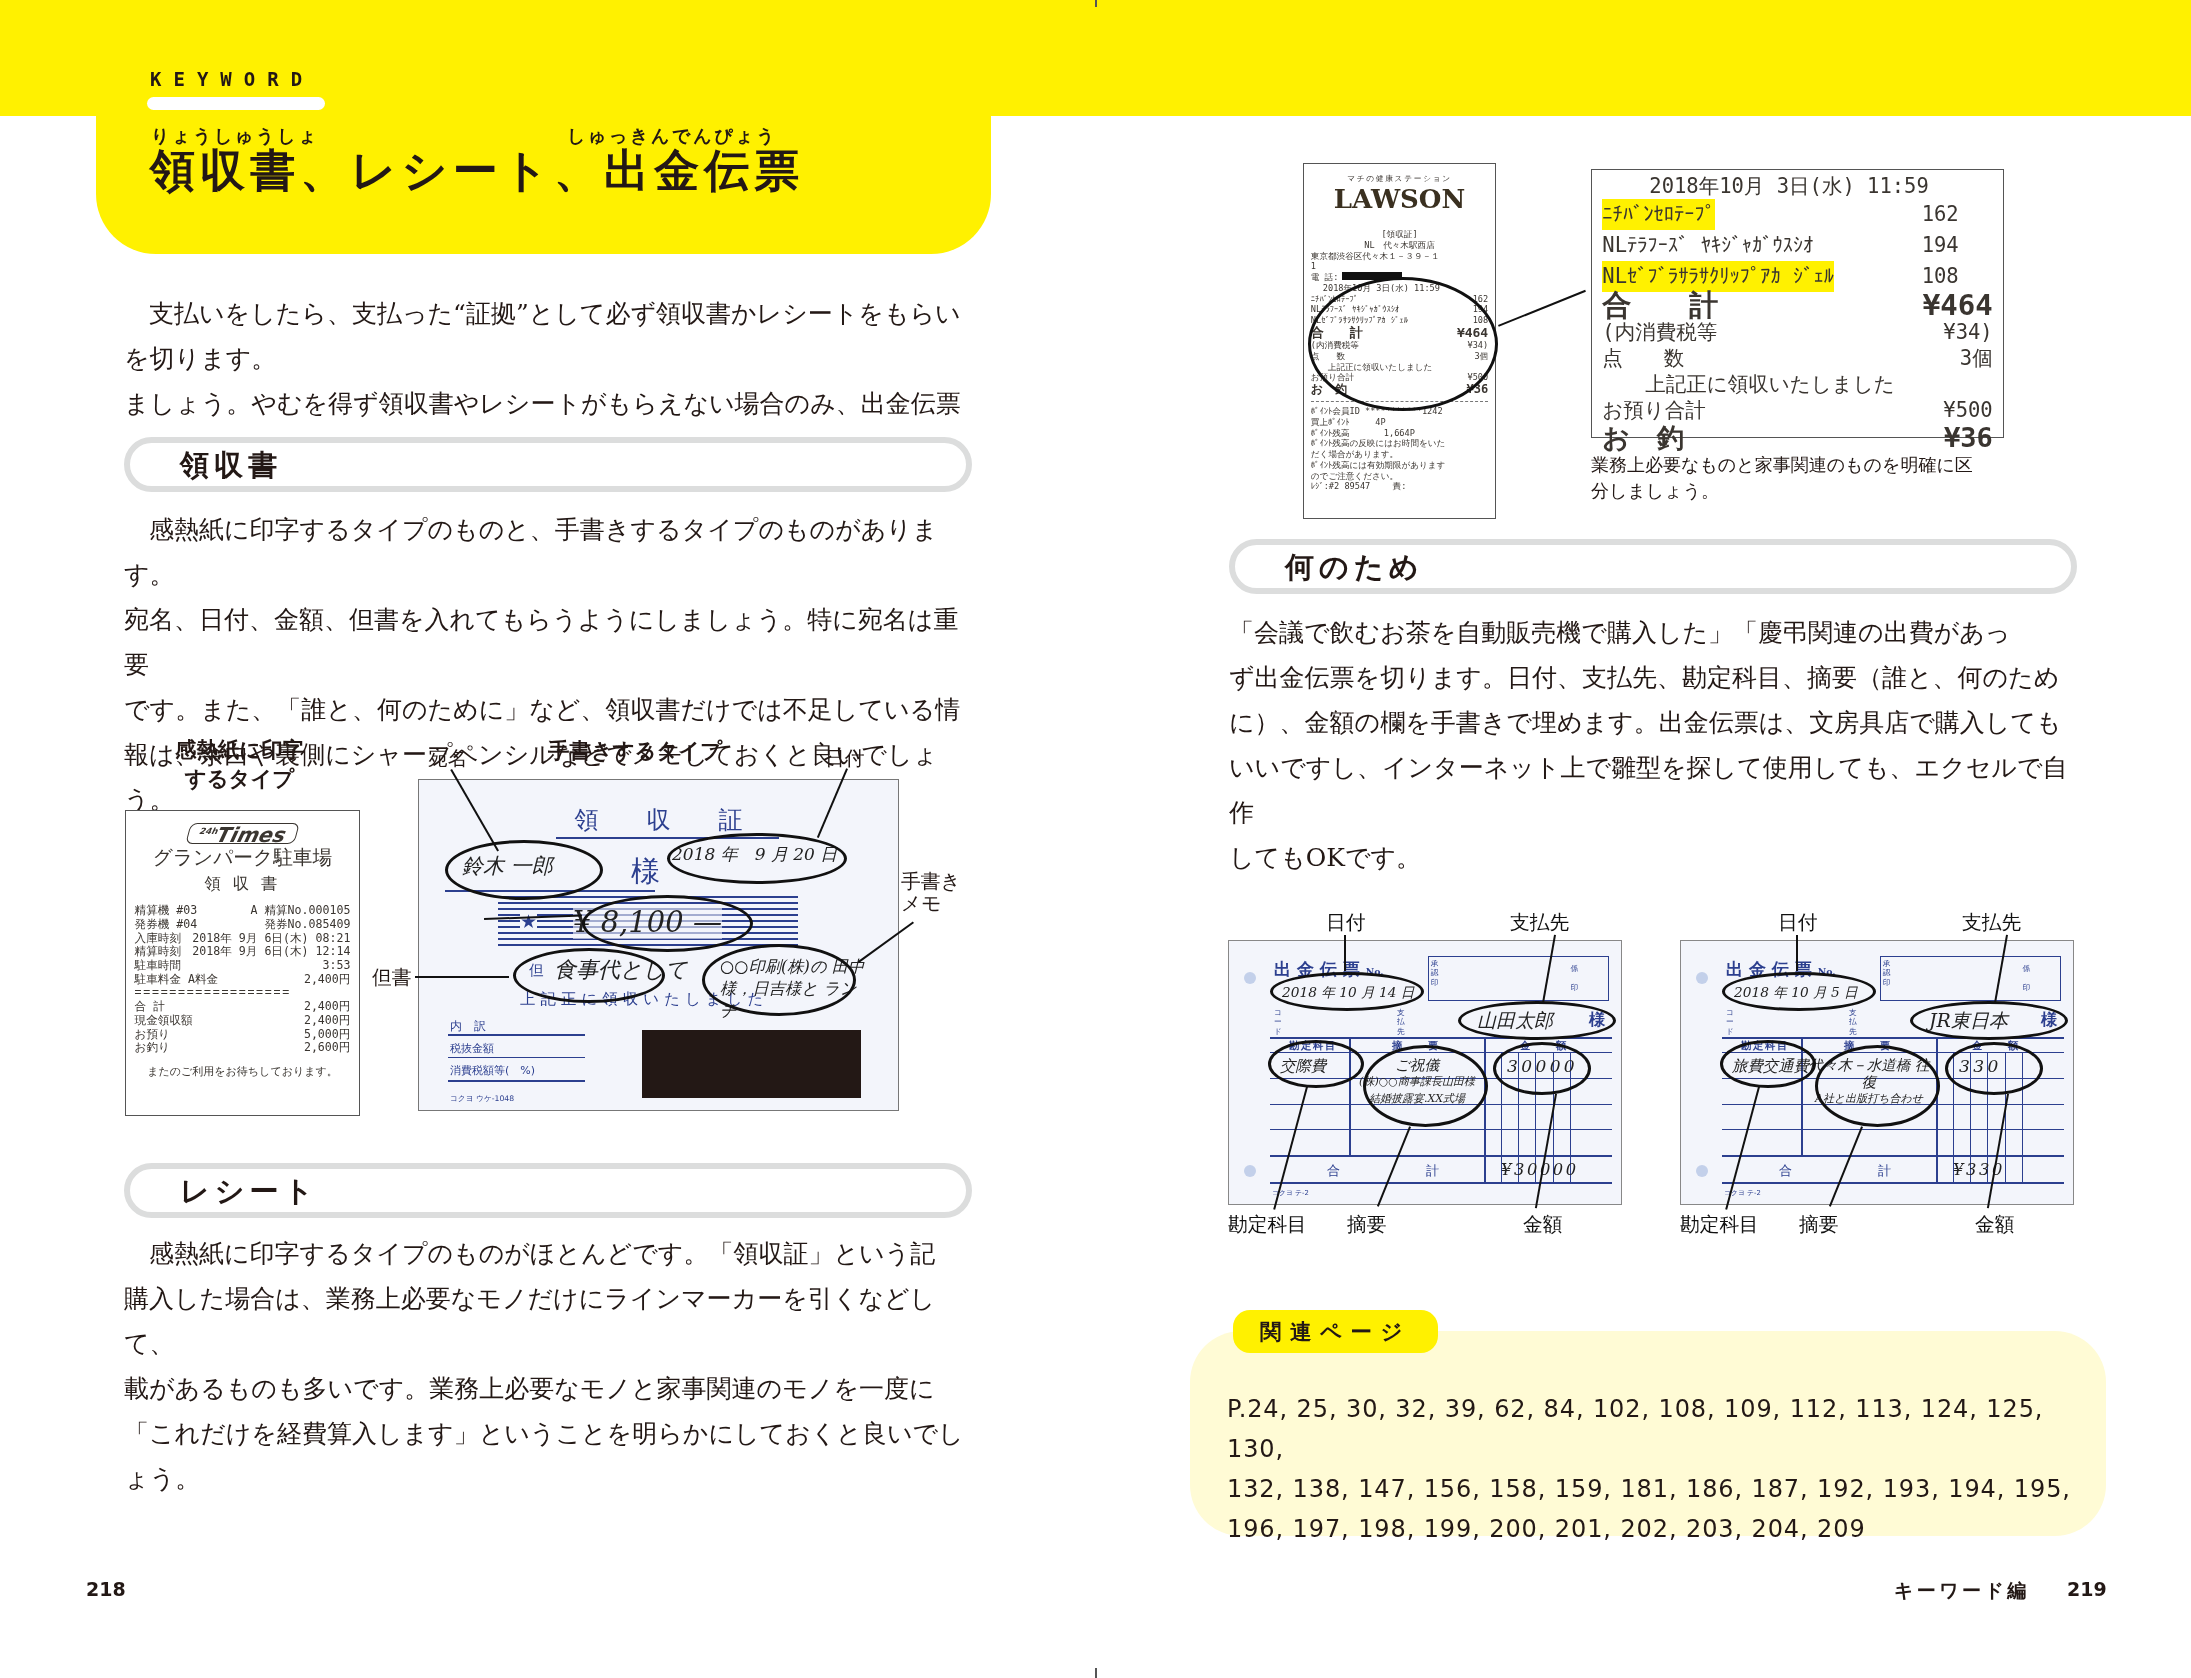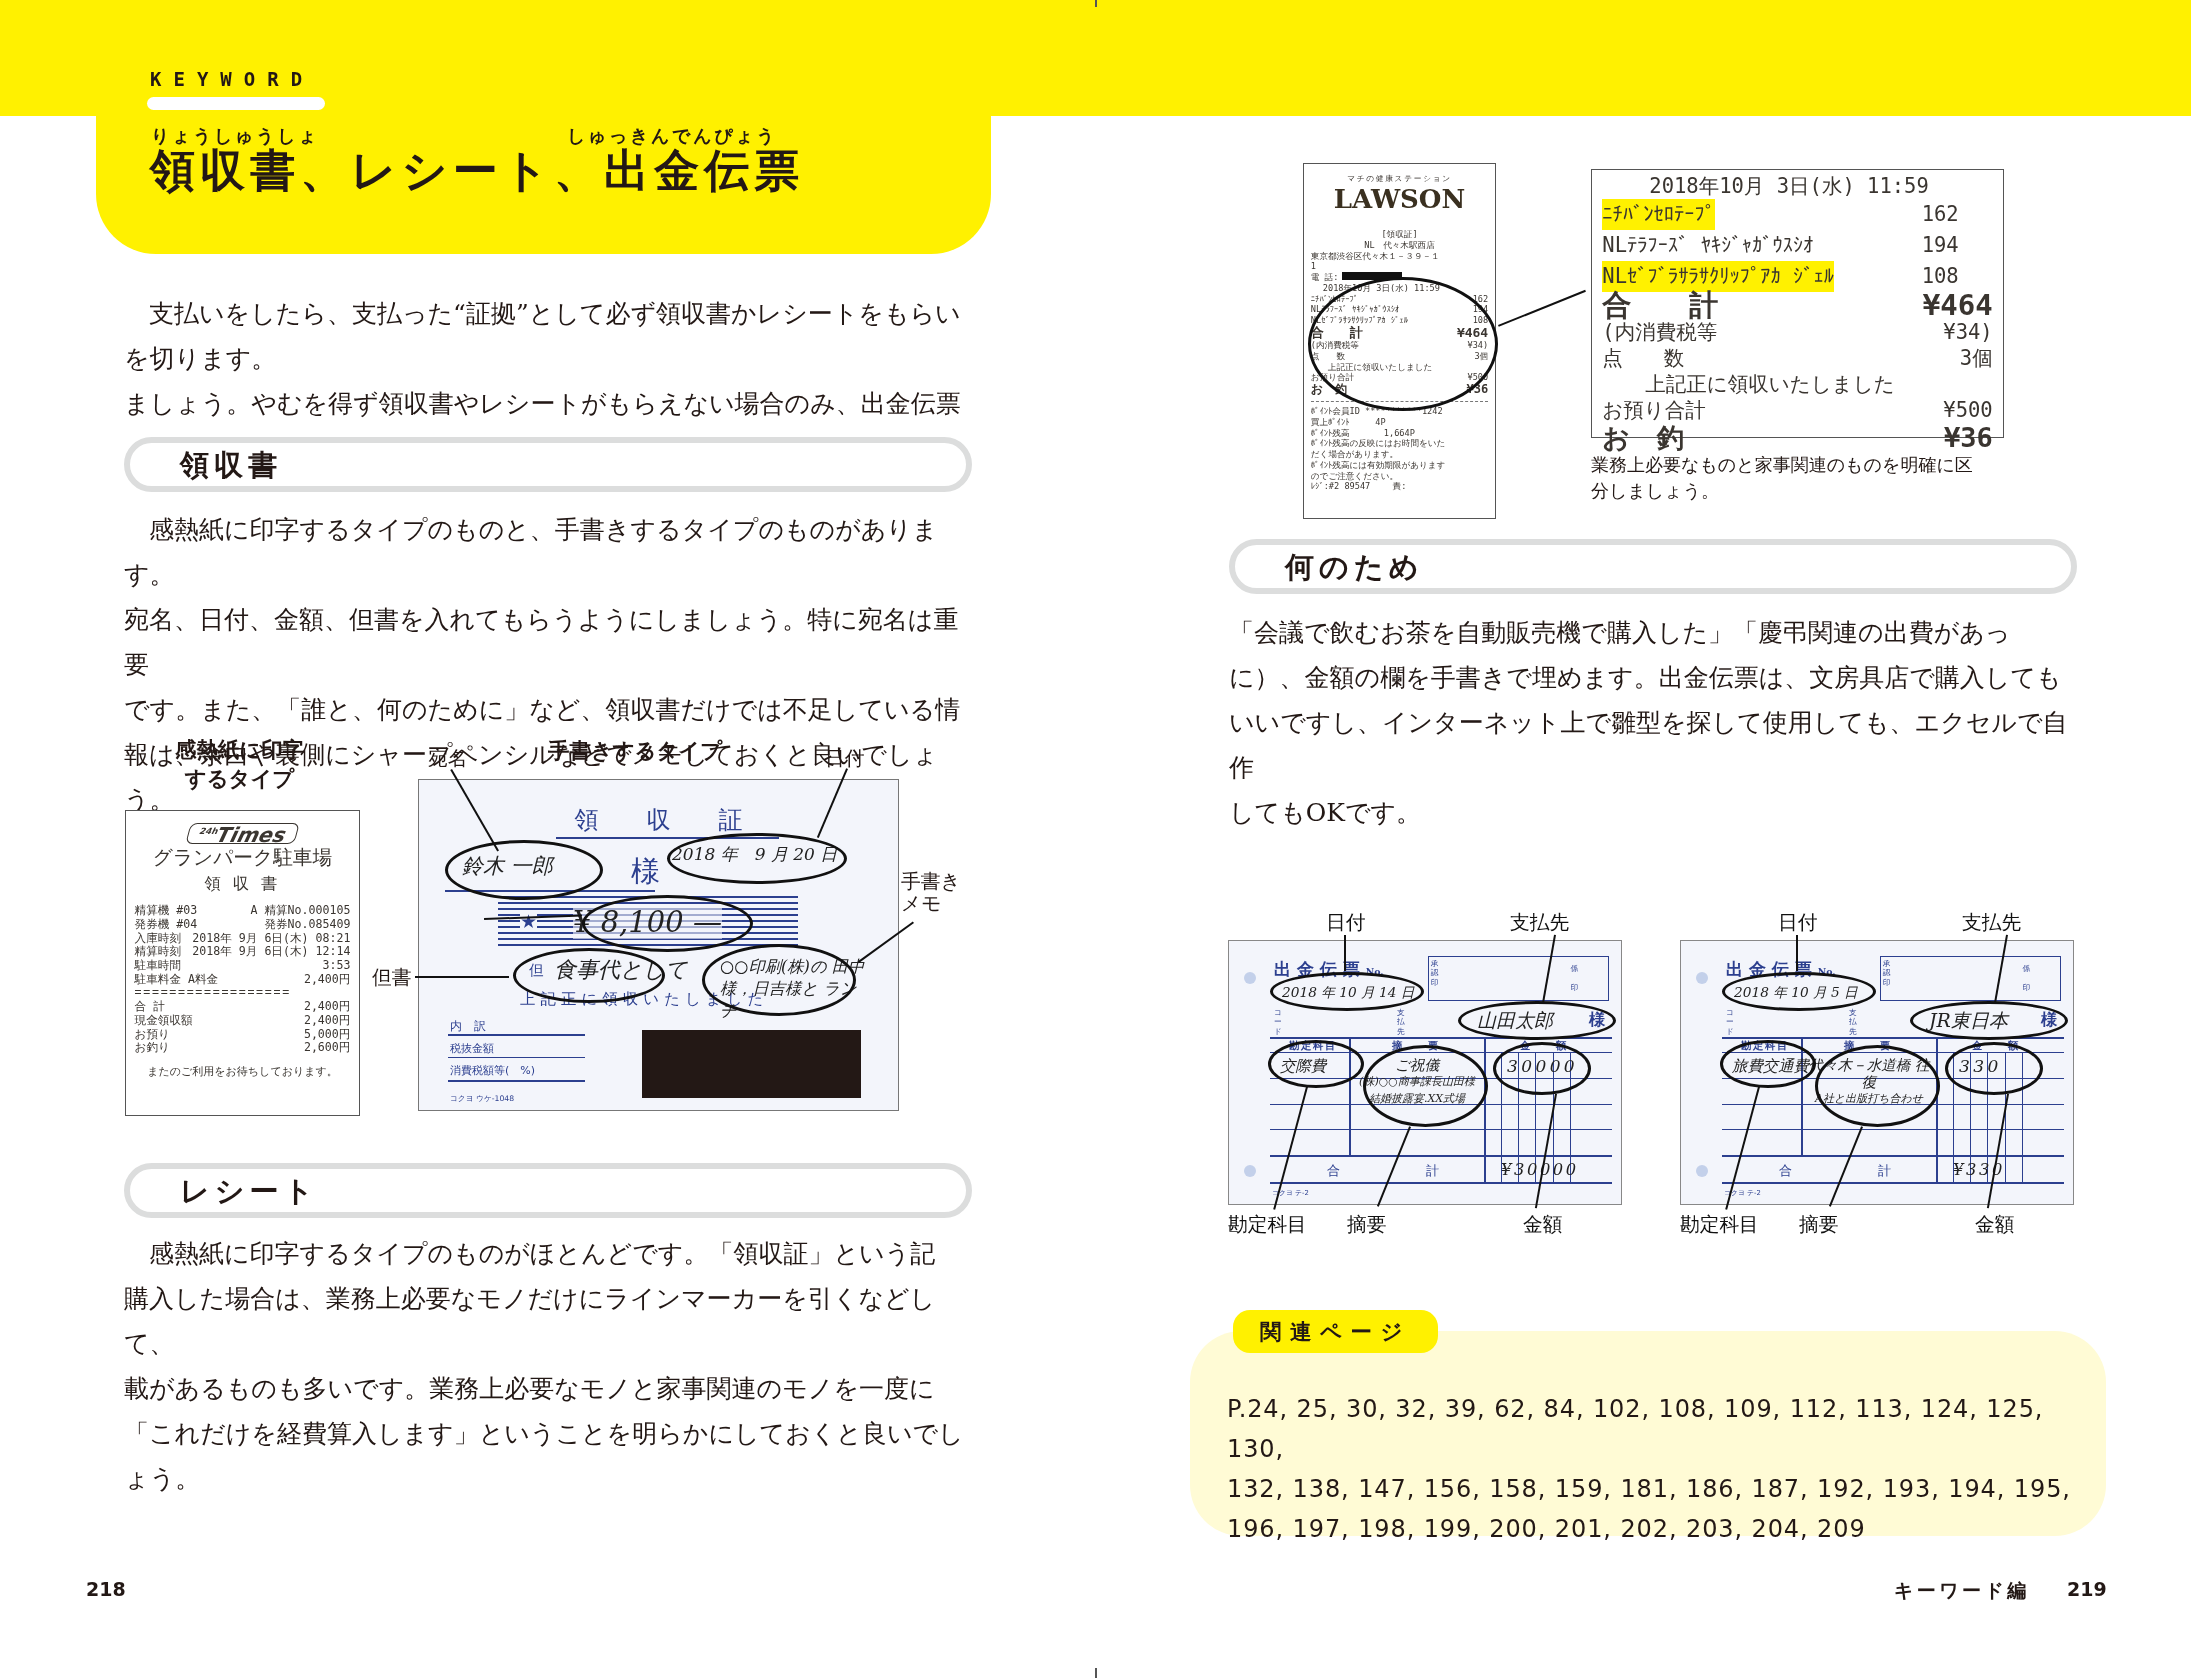--- a/index.html
+++ b/index.html
@@ -279,20 +279,21 @@
 <div class="abs" style="left:1591px;top:452px;font-size:18px;line-height:26px;">
   <div>業務上必要なものと家事関連のものを明確に区</div>
   <div>分しましょう。</div>
 </div>
 
 <div class="abs section-head" style="left:1229px;top:539px;width:848px;">
   <span>何のため</span>
 </div>
 <div class="abs body-text" style="left:1229px;top:610px;width:856px;">
   <div>「会議で飲むお茶を自動販売機で購入した」「慶弔関連の出費があっ</div>
+  <div>ず出金伝票を切ります。日付、支払先、勘定科目、摘要（誰と、何のため</div>
   <div>に）、金額の欄を手書きで埋めます。出金伝票は、文房具店で購入しても</div>
   <div>いいですし、インターネット上で雛型を探して使用しても、エクセルで自作</div>
   <div>してもOKです。</div>
 </div>
 
 <div id="slips">
   <div class="abs slip-label" style="left:1326px;top:909px;">日付</div>
   <div class="abs slip-label" style="left:1510px;top:909px;">支払先</div>
   <div class="abs slip" style="left:1228px;top:940px;width:394px;height:265px;">
     <div class="abs" style="left:15.4px;top:31px;width:12px;height:12px;border-radius:50%;background:#c3d0ea;"></div>

